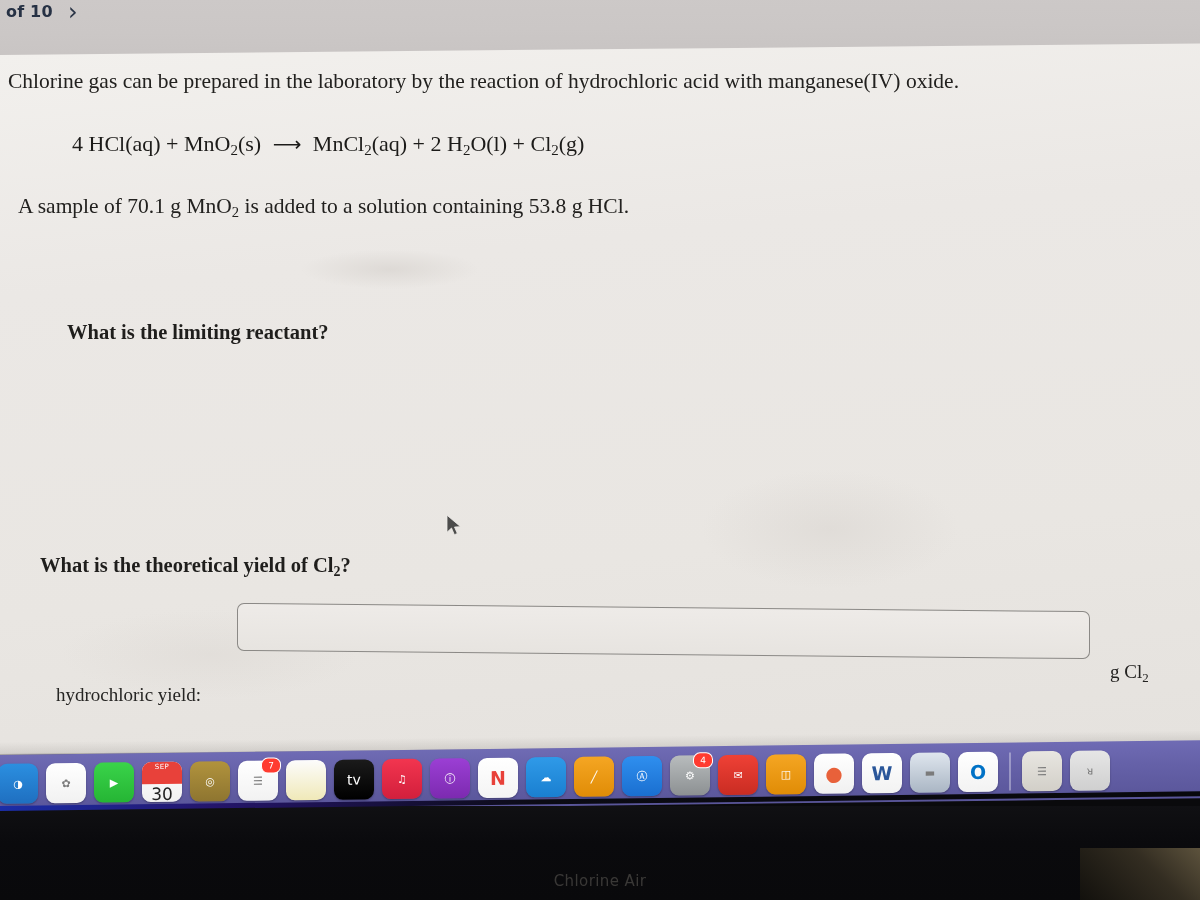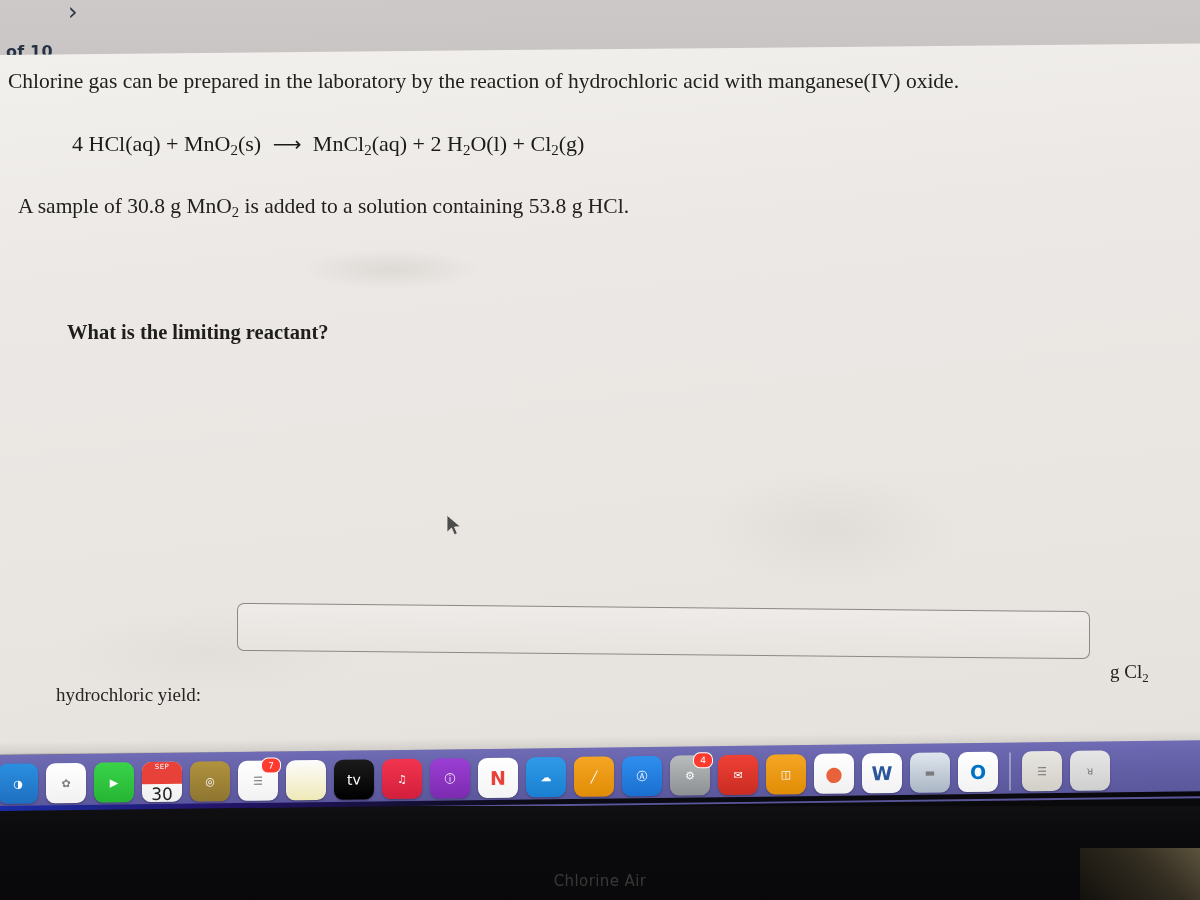--- a/index.html
+++ b/index.html
@@ -26,21 +26,21 @@
   
   .header-band{
     position:absolute;left:0;top:0;width:1200px;height:62px;
     background:linear-gradient(180deg,#cdc9c8 0%,#cbc7c6 55%,#c8c4c3 100%);
     transform:skewY(-0.55deg);transform-origin:left top;
   }
   .header-inner{transform:skewY(0.55deg);position:relative;height:100%;}
   .pager{
     position:absolute;left:6px;top:8px;
     font-family:"DejaVu Sans", sans-serif;font-weight:700;font-size:16px;
-    color:#263144;letter-spacing:.2px;margin-top:40px;
+    color:#263144;letter-spacing:.2px;
   }
   .pager-next{
     position:absolute;left:68px;top:4px;
     font-family:"DejaVu Sans", sans-serif;font-weight:400;font-size:24px;
     color:#2b3547;
   }
 
   
   .page{
     position:absolute;left:0;top:55px;width:1200px;height:700px;
@@ -187,26 +187,29 @@
         <span>MnO</span><sub>2</sub><span>(s)</span>
         <span class="arrow">⟶</span>
         <span>MnCl</span><sub>2</sub><span>(aq)</span>
         <span>+</span>
         <span>2</span>&nbsp;<span>H</span><sub>2</sub><span>O(l)</span>
         <span>+</span>
         <span>Cl</span><sub>2</sub><span>(g)</span>
       </div>
 
       <div class="sample">
-        <span>A sample of 30.8 g MnO</span><sub>2</sub><span> is added to a solution containing 53.8 g HCl.</span>
+        <span>A sample of 70.1 g MnO</span><sub>2</sub><span> is added to a solution containing 53.8 g HCl.</span>
       </div>
 
       <div class="q1">What is the limiting reactant?</div>
 
 
+      <div class="q2">
+        <span>What is the theoretical yield of Cl</span><sub>2</sub><span>?</span>
+      </div>
 
       <div class="ans-label">hydrochloric yield:</div>
       <div class="ans-unit">
         <span>g Cl</span><sub>2</sub>
       </div>
 
       <svg class="cursor" viewBox="0 0 18 24" style="left: 446px; top: 465px;">
         <path d="M1 1 L1 18 L5.5 13.8 L8.4 20.5 L11.3 19.2 L8.5 12.8 L14.5 12.4 Z" fill="#2a2a2a" stroke="#f0eeea" stroke-width="0.8" opacity="0.82"></path>
       </svg>
 

